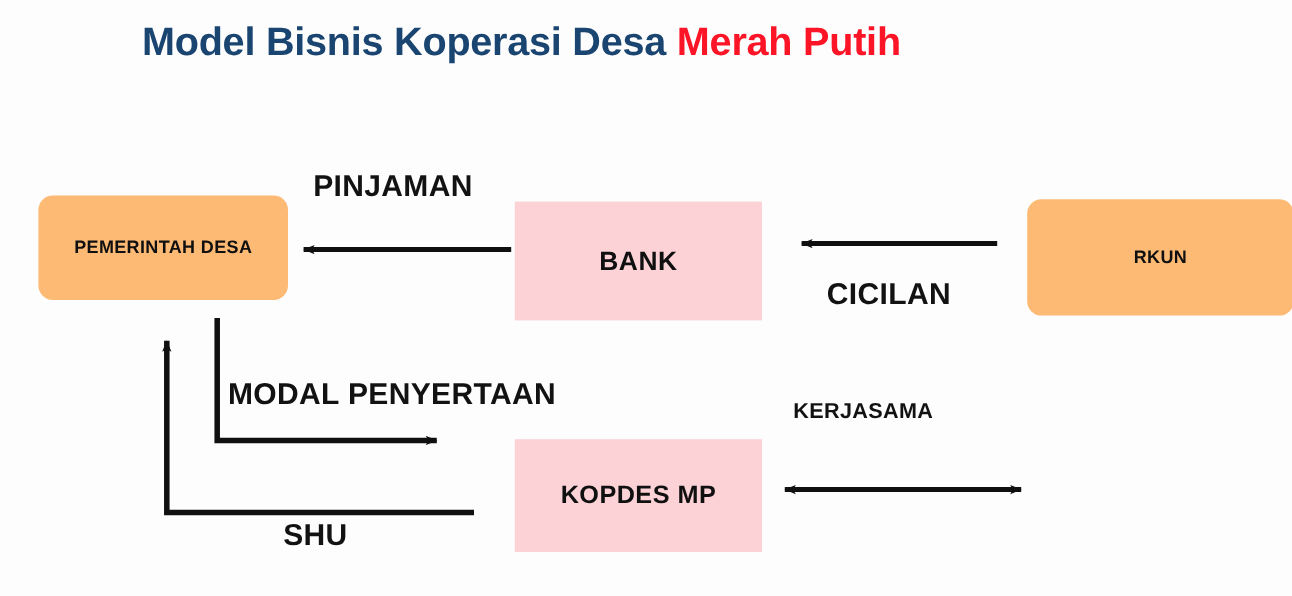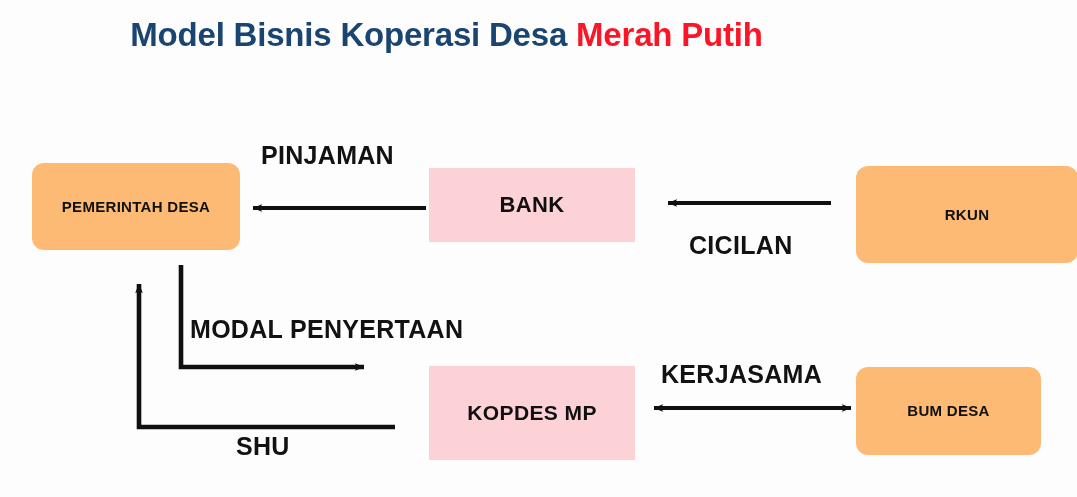--- a/index.html
+++ b/index.html
@@ -22,21 +22,20 @@
   #title {
     position: absolute;
     left: 0;
     top: 16px;
     width: 869px;
     text-align: center;
     font-size: 33px;
     font-weight: bold;
     letter-spacing: -0.2px;
     white-space: nowrap;
-    margin-left: 12px;
   }
   #title .seg-main { color: #1b4571; }
   #title .seg-accent { color: #fb1526; }
 
   
   .node {
     position: absolute;
     display: flex;
     align-items: center;
     justify-content: center;
@@ -52,21 +51,21 @@
   }
   .node.pink {
     background: #fcd2d7;
     border-radius: 0;
   }
   #node-pemdes {
     left: 32px; top: 163px; width: 208px; height: 87px;
     font-size: 15px; letter-spacing: 0.3px;
   }
   #node-bank {
-    left: 429px; top: 168px; width: 206px; height: 74px;
+    left: 429px; top: 168px; width: 206px; height: 99px;
     font-size: 22px; letter-spacing: 0.4px;
   }
   #node-rkun {
     left: 856px; top: 166px; width: 222px; height: 97px;
     font-size: 15px; letter-spacing: 0.3px;
   }
   #node-kopdes {
     left: 429px; top: 366px; width: 206px; height: 94px;
     font-size: 21px; letter-spacing: 0.4px; align-items: center;
   }
@@ -79,21 +78,21 @@
   .edge-label {
     position: absolute;
     color: #121212;
     font-weight: bold;
     white-space: nowrap;
   }
   #label-pinjaman  { left: 261px; top: 141px; font-size: 25px; letter-spacing: 0.3px; }
   #label-cicilan   { left: 689px; top: 231px; font-size: 25px; letter-spacing: 0.3px; }
   #label-modal     { left: 190px; top: 315px; font-size: 25px; letter-spacing: 0.3px; }
   #label-shu       { left: 236px; top: 432px; font-size: 25px; letter-spacing: 0.3px; }
-  #label-kerjasama { left: 661px; top: 360px; font-size: 25px; letter-spacing: 0.3px; }
+  #label-kerjasama { left: 661px; top: 332px; font-size: 18px; letter-spacing: 0.3px; }
 
   
   #arrow-layer {
     position: absolute;
     left: 0; top: 0;
     width: 1077px;
     height: 497px;
     pointer-events: none;
   }
 </style>
@@ -146,23 +145,20 @@
   </div>
 
   <div class="node gray" id="node-rkun">
     <span>RKUN</span>
   </div>
 
   <div class="node pink" id="node-kopdes">
     <span>KOPDES MP</span>
   </div>
 
-  <div class="node gray" id="node-bumdesa">
-    <span>BUM DESA</span>
-  </div>
 
   <div class="edge-label" id="label-pinjaman">PINJAMAN</div>
   <div class="edge-label" id="label-cicilan">CICILAN</div>
   <div class="edge-label" id="label-modal">MODAL PENYERTAAN</div>
   <div class="edge-label" id="label-shu">SHU</div>
   <div class="edge-label" id="label-kerjasama">KERJASAMA</div>
 
 </div>
 
 </body></html>

